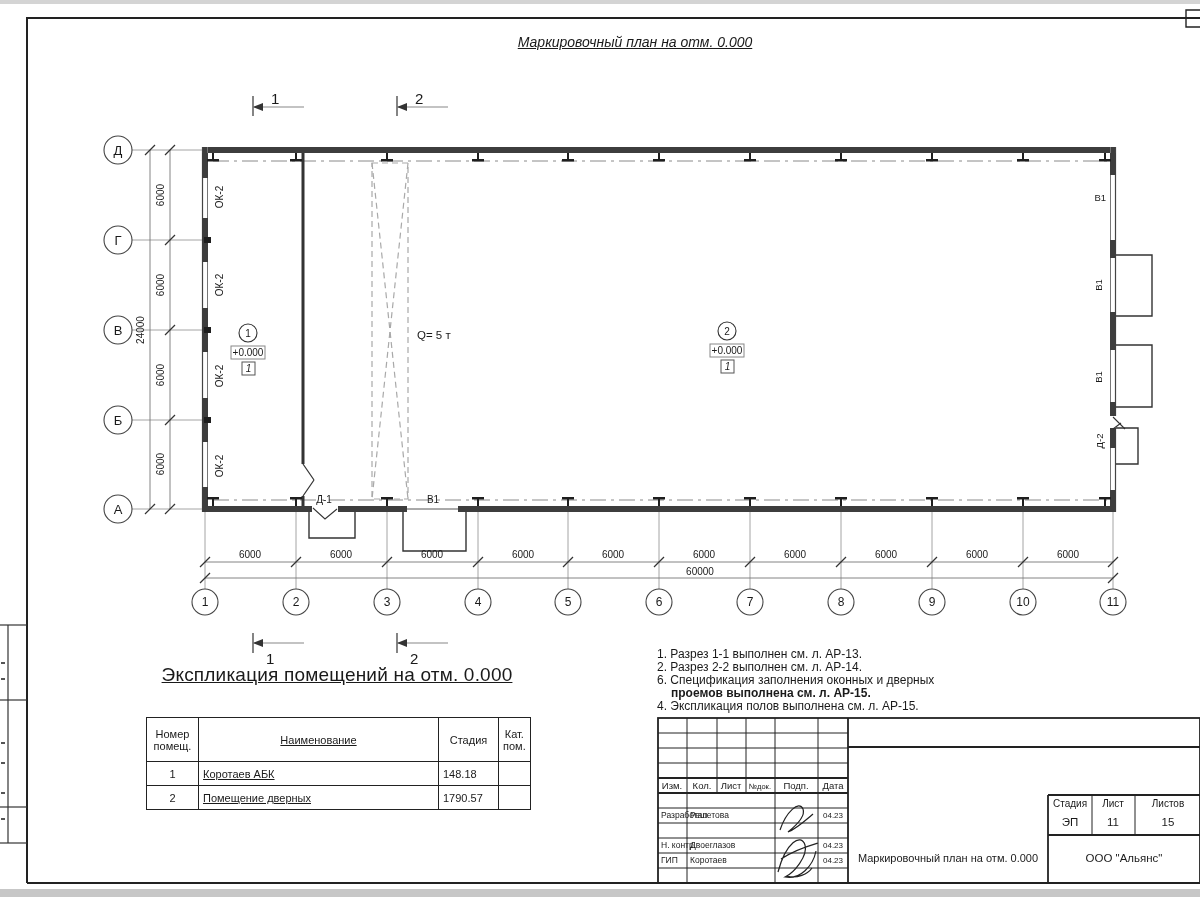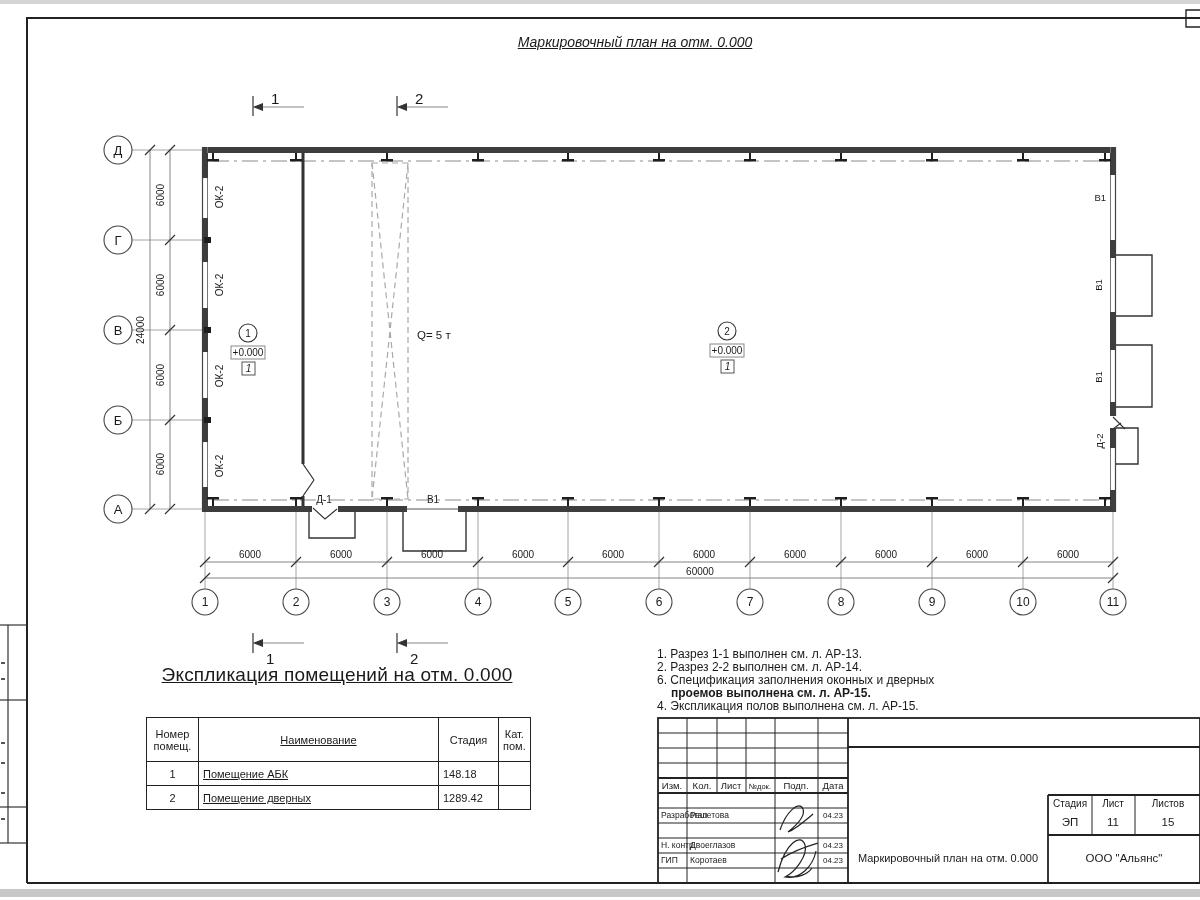--- a/index.html
+++ b/index.html
@@ -426,26 +426,26 @@
     <tr>
       <th class="c-num" style="white-space:normal;">Номер помещ.</th>
       <th class="c-name">Наименование</th>
       <th class="c-area">Стадия</th>
       <th class="c-cat" style="white-space:normal;">Кат. пом.</th>
     </tr>
   </thead>
   <tbody>
     <tr>
       <td class="c-num">1</td>
-      <td class="c-name">Помещение АБК</td>
+      <td class="c-name">Коротаев АБК</td>
       <td class="c-area">148.18</td>
       <td class="c-cat"></td>
     </tr>
     <tr>
       <td class="c-num">2</td>
       <td class="c-name">Помещение дверных</td>
-      <td class="c-area">1289.42</td>
+      <td class="c-area">1790.57</td>
       <td class="c-cat"></td>
     </tr>
   </tbody>
 </table>
 
 </div>
 
 </body></html>

